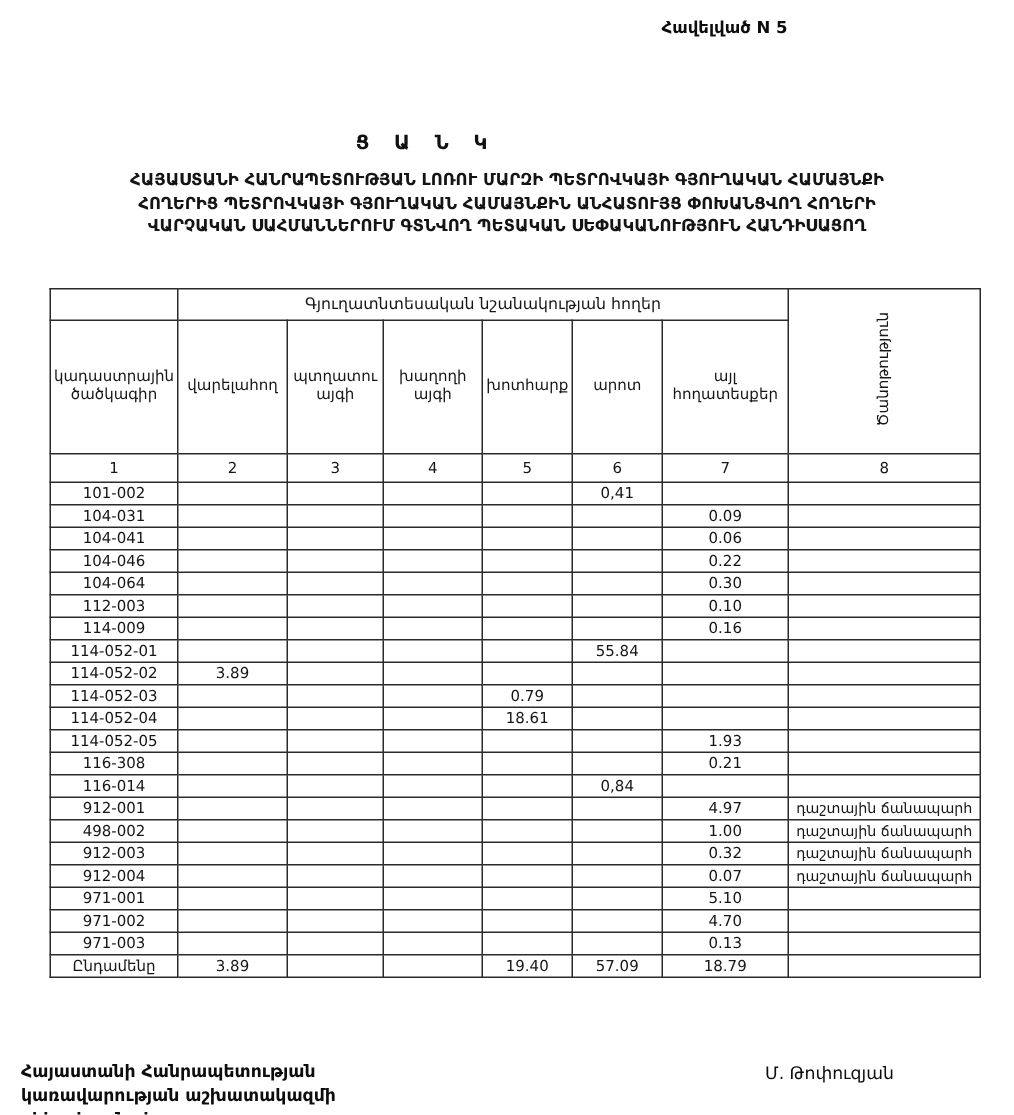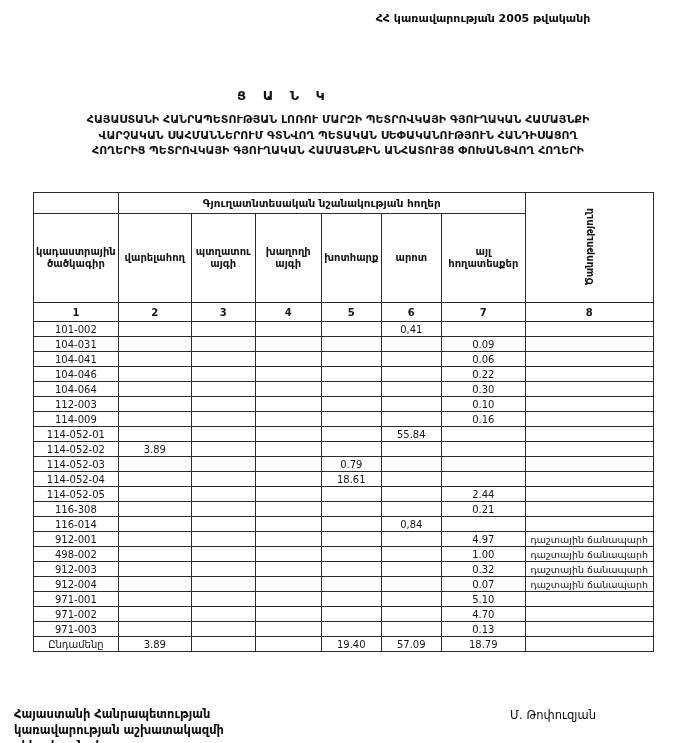--- a/index.html
+++ b/index.html
@@ -40,21 +40,21 @@
     font-size:10px;color:#161616;
   }
   table.land th, table.land td{
     border:1px solid #2b2b2b;
     padding:0 2px;
     text-align:center;
     vertical-align:middle;
     overflow:hidden;
     white-space:nowrap;
   }
-  table.land thead th{font-weight:bold;}
+  table.land thead th{font-weight:normal;}
   th.group-hdr{height:20px;font-size:10.5px;}
   th.empty-hdr{border-bottom:1px solid #2b2b2b;}
   tr.names-row th{height:88px;font-size:10px;white-space:normal;line-height:1.2;}
   tr.numbers-row th{height:18px;font-size:10px;}
   th.note-hdr{vertical-align:middle;}
   .vertical{
     writing-mode:vertical-rl;
     transform:rotate(180deg);
     display:inline-block;
     font-size:10px;
@@ -74,29 +74,29 @@
     position:absolute;top:708px;left:510px;
     font-size:11.5px;font-weight:normal;color:#0d0d0d;
   }
 </style>
 </head>
 <body>
 
 <div class="page">
 
   <div class="appendix">
-    <div>ՀՀ կառավարության 2005 թվականի</div>
+    <div>Հավելված N 5</div>
   </div>
 
   <div class="doc-title">Ց Ա Ն Կ</div>
 
   <div class="subtitle">
     <div>ՀԱՅԱՍՏԱՆԻ ՀԱՆՐԱՊԵՏՈՒԹՅԱՆ ԼՈՌՈՒ ՄԱՐԶԻ ՊԵՏՐՈՎԿԱՅԻ ԳՅՈՒՂԱԿԱՆ ՀԱՄԱՅՆՔԻ</div>
+    <div>ՀՈՂԵՐԻՑ ՊԵՏՐՈՎԿԱՅԻ ԳՅՈՒՂԱԿԱՆ ՀԱՄԱՅՆՔԻՆ ԱՆՀԱՏՈՒՅՑ ՓՈԽԱՆՑՎՈՂ ՀՈՂԵՐԻ</div>
     <div>ՎԱՐՉԱԿԱՆ ՍԱՀՄԱՆՆԵՐՈՒՄ ԳՏՆՎՈՂ ՊԵՏԱԿԱՆ ՍԵՓԱԿԱՆՈՒԹՅՈՒՆ ՀԱՆԴԻՍԱՑՈՂ</div>
-    <div>ՀՈՂԵՐԻՑ ՊԵՏՐՈՎԿԱՅԻ ԳՅՈՒՂԱԿԱՆ ՀԱՄԱՅՆՔԻՆ ԱՆՀԱՏՈՒՅՑ ՓՈԽԱՆՑՎՈՂ ՀՈՂԵՐԻ</div>
   </div>
 
   <table class="land">
     <colgroup>
       <col style="width:67px">
         <col style="width:73px">
         <col style="width:64px">
         <col style="width:66px">
       <col style="width:60px">
         <col style="width:60px">
@@ -242,21 +242,21 @@
           <td></td>
           <td class="note-cell"></td>
         </tr>
         <tr>
           <td>114-052-05</td>
           <td></td>
           <td></td>
           <td></td>
           <td></td>
           <td></td>
-          <td>2.44</td>
+          <td>1.93</td>
           <td class="note-cell"></td>
         </tr>
         <tr>
           <td>116-308</td>
           <td></td>
           <td></td>
           <td></td>
           <td></td>
           <td></td>
           <td>0.21</td>

